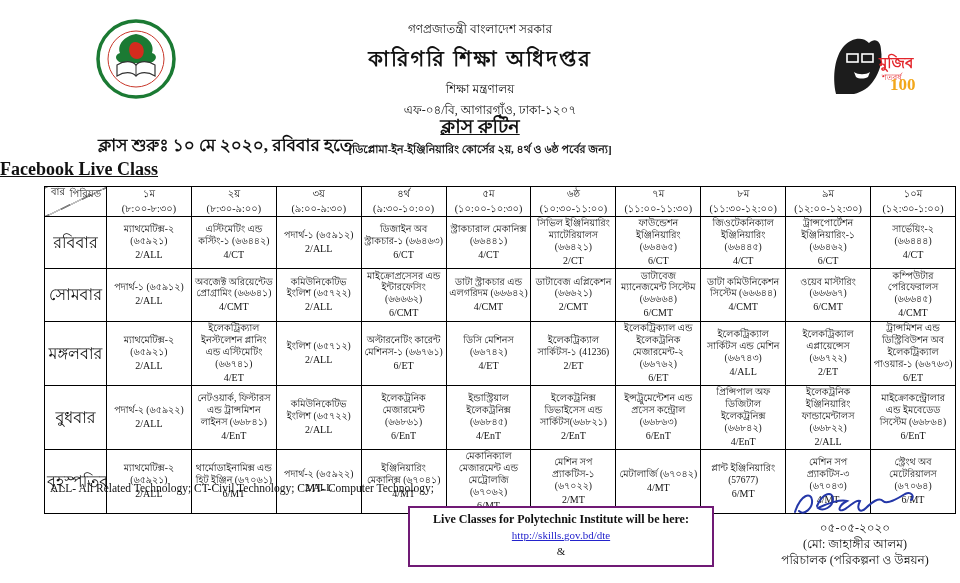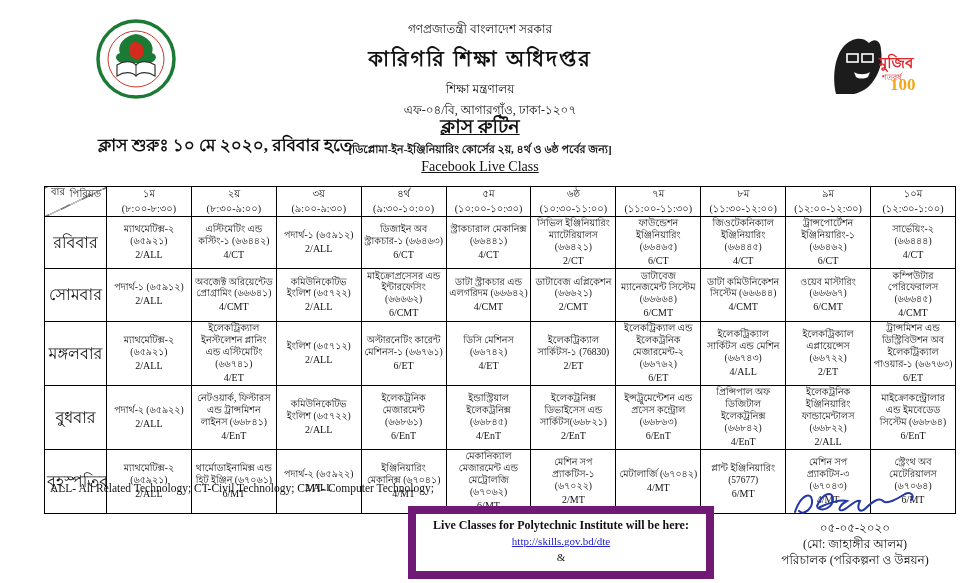--- a/index.html
+++ b/index.html
@@ -18,22 +18,22 @@
   .h-div   { font-size: 12px; }
   .h-min   { font-size: 12px; margin-top: 1px; }
   .h-addr  { font-size: 12px; margin-top: 1px; padding-left: 20px; }
   .logo-left  { position: absolute; left: 96px;  top: 16px; }
   .logo-right { position: absolute; left: 824px; top: 28px; }
   
   .title-main { position: absolute; top: 112px; left: 0; width: 100%; text-align: center;
                 font-size: 19px; font-weight: bold; text-decoration: underline; }
   .subtitle   { position: absolute; top: 141px; left: 0; width: 100%; text-align: center;
                 font-size: 11px; font-weight: bold; }
-  .fb-live    { position: absolute; top: 159px; left: 0; width: 100%; text-align: center;
-                font-size: 14px; font-weight: normal; text-decoration: underline; }
+  .fb-live    { position: absolute; top: 159px; left: 0; width: 100%; 
+                font-size: 18px; font-weight: bold; text-decoration: underline; }
   .start-note { position: absolute; top: 120px; left: 98px; font-size: 17px; font-weight: bold; margin-top: 12px; }
   
   .tbl-wrap { position: absolute; left: 44px; top: 186px; }
   table { border-collapse: collapse; table-layout: fixed; width: 912px; }
   td { border: 1px solid #000; text-align: center; vertical-align: middle;
        padding: 1px 2px; font-size: 9.5px; line-height: 1.25; overflow: hidden; }
   col.day-col { width: 62px; }
   tr.hdr  { height: 28px; }
   tr.r0 { height: 45px; } tr.r1 { height: 53px; } tr.r2 { height: 56px; }
   tr.r3 { height: 56px; } tr.r4 { height: 58px; }
@@ -41,21 +41,21 @@
   td.ph .pname { margin-bottom: 2px; }
   td.day { font-size: 16px; }
   .grp { font-size: 10px; margin-top: 1px; }
   td.corner { position: relative; padding: 0;
     background: linear-gradient(to bottom right, #fff 49.4%, #000 49.4%, #000 50.6%, #fff 50.6%); }
   td.corner .c-top { position: absolute; top: 1px; right: 5px; font-size: 10px; }
   td.corner .c-bot { position: absolute; bottom: 18px; left: 6px; font-size: 10px; }
   
   .legend { position: absolute; left: 50px; top: 481px; font-size: 11.5px; line-height: 1.35; }
   .live-box { position: absolute; left: 408px; top: 506px; width: 306px;
-              border: 8px solid #701a75; text-align: center; padding: 4px 6px 6px; background: #fff; }
+              border: 2px solid #701a75; text-align: center; padding: 4px 6px 6px; background: #fff; }
   .live-title { font-size: 12px; font-weight: bold; margin-bottom: 2px; }
   .live-link  { display: block; font-size: 11px; color: #2323cc; text-decoration: underline; }
   .amp { font-size: 11px; }
   .sig { position: absolute; left: 758px; top: 486px; width: 194px; text-align: center; }
   .sig-scribble { height: 34px; }
   .sig-date, .sig-name, .sig-desig { font-size: 12px; line-height: 1.35; }
 </style>
 </head>
 <body>
 
@@ -258,21 +258,21 @@
           </td>
           <td>
             <div class="subj">অল্টারনেটিং কারেন্ট মেশিনস-১ (৬৬৭৬১)</div>
             <div class="grp">6/ET</div>
           </td>
           <td>
             <div class="subj">ডিসি মেশিনস (৬৬৭৪২)</div>
             <div class="grp">4/ET</div>
           </td>
           <td>
-            <div class="subj">ইলেকট্রিক্যাল সার্কিটস-১ (76830)</div>
+            <div class="subj">ইলেকট্রিক্যাল সার্কিটস-১ (41236)</div>
             <div class="grp">2/ET</div>
           </td>
           <td>
             <div class="subj">ইলেকট্রিক্যাল এন্ড ইলেকট্রনিক মেজারমেন্ট-২ (৬৬৭৬২)</div>
             <div class="grp">6/ET</div>
           </td>
           <td>
             <div class="subj">ইলেকট্রিক্যাল সার্কিটস এন্ড মেশিন (৬৬৭৪৩)</div>
             <div class="grp">4/ALL</div>
           </td>

